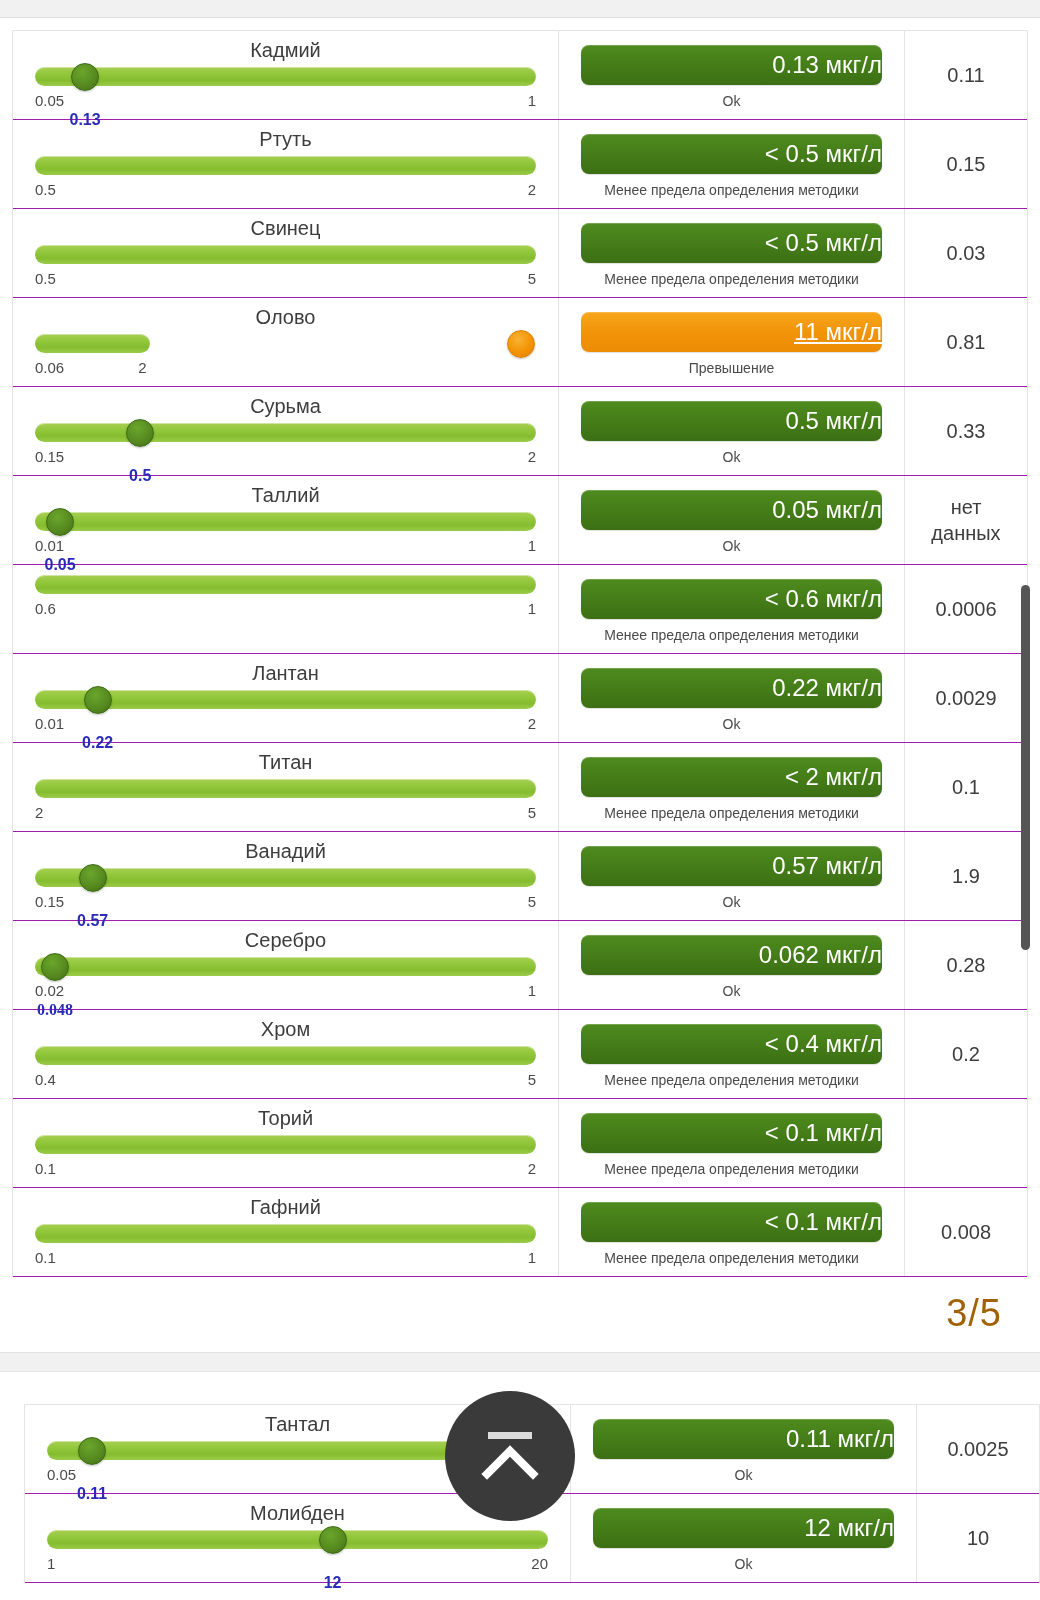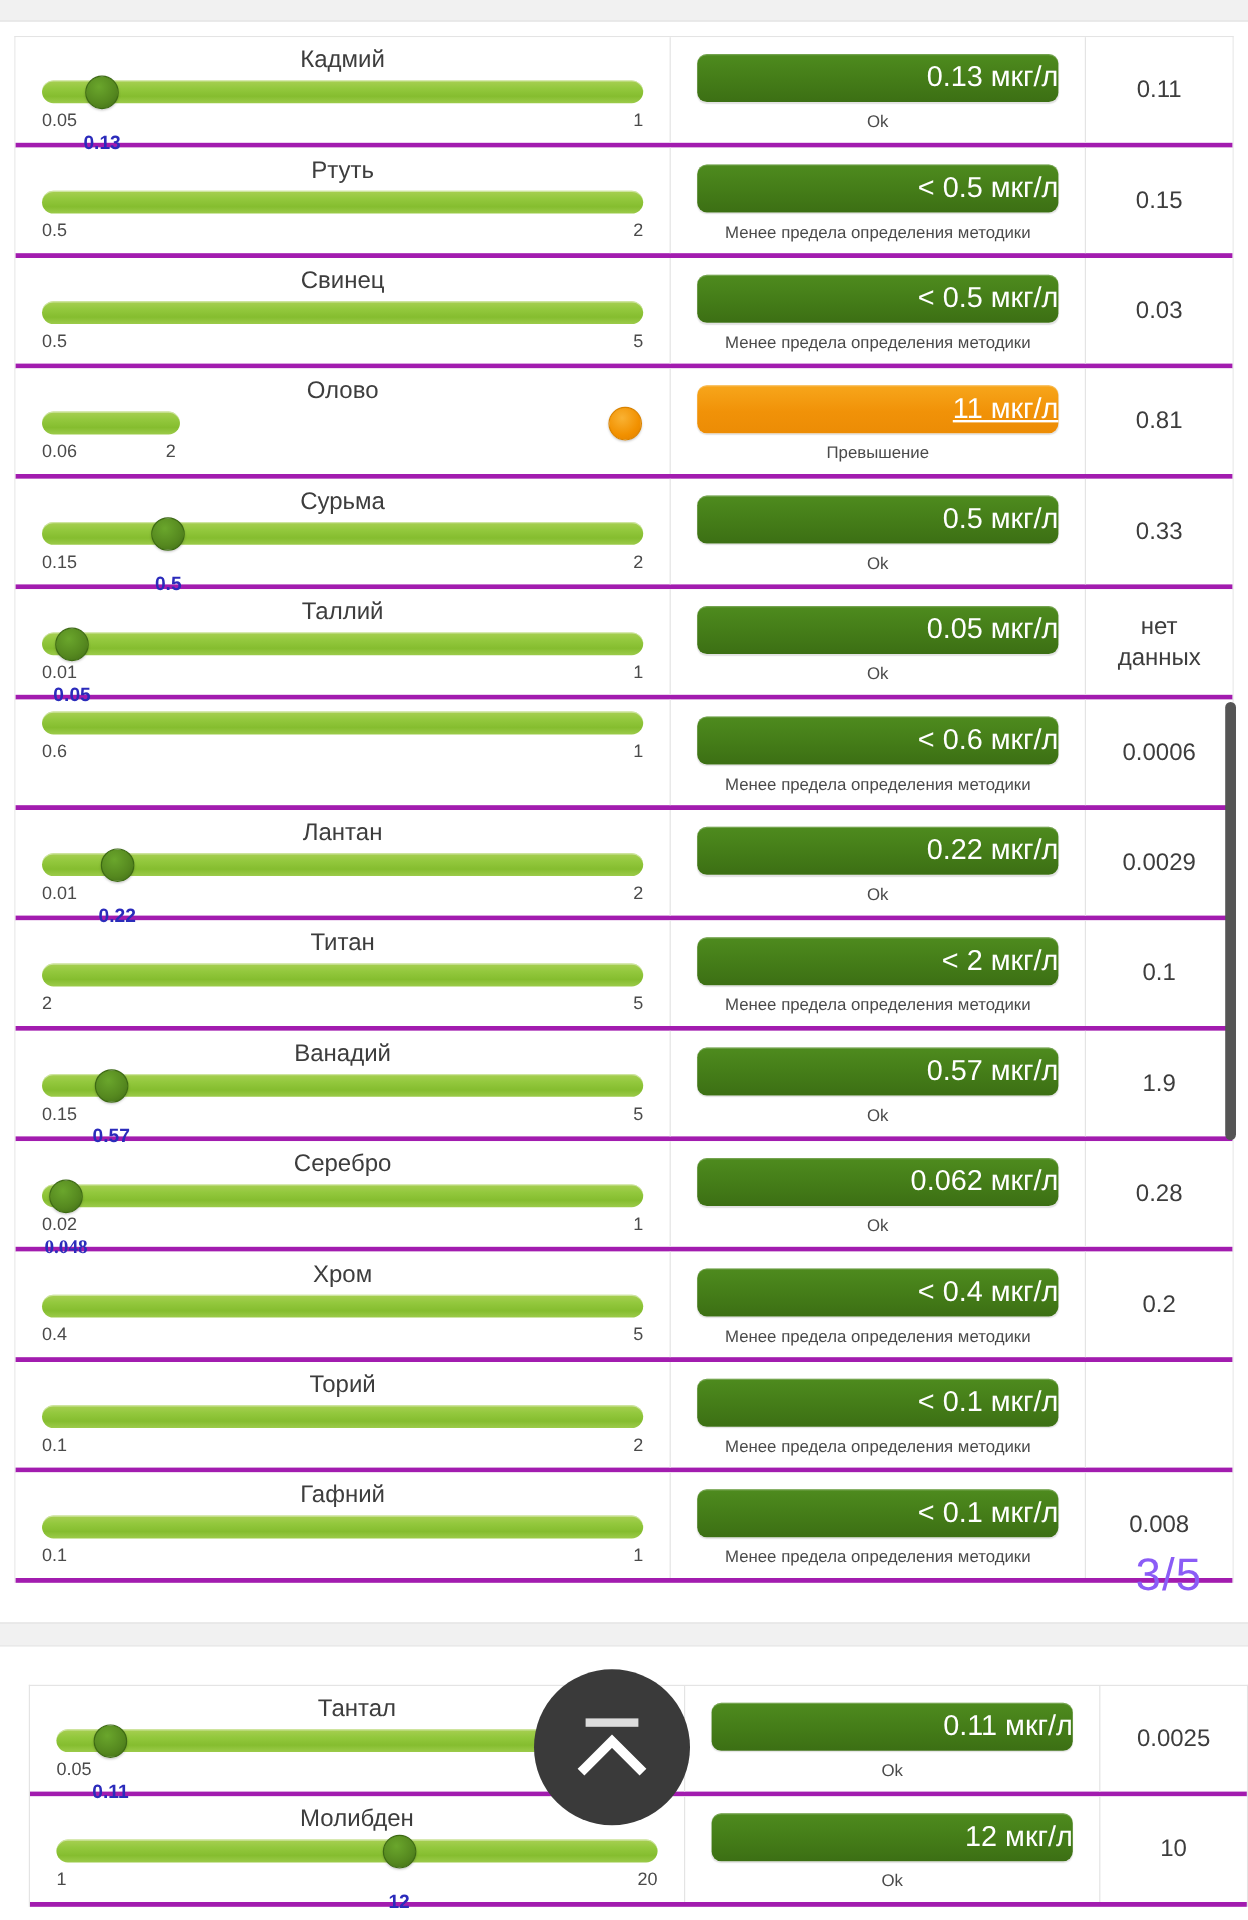--- a/index.html
+++ b/index.html
@@ -28,21 +28,21 @@
   
   .table-block {
     margin: 12px 12px 0 12px;
     border: 1px solid #e4e4e4;
     border-bottom: none;
     background: #fff;
   }
   .row {
     display: flex;
     align-items: stretch;
-    border-bottom: 4px solid #a21caf;
+    border-bottom: 1px solid #a21caf;
     min-height: 86px;
     background: #fff;
   }
 
   
   .c-slider {
     width: 546px;
     flex: 0 0 546px;
     border-right: 1px solid #e4e4e4;
     padding: 6px 22px 4px 22px;
@@ -171,21 +171,21 @@
     background: #555555;
     z-index: 40;
   }
 
   
   .page-indicator {
     position: absolute;
     right: 38px;
     top: 1292px;
     font-size: 38px;
-    color: #8b5cf6;
+    color: #a16207;
     letter-spacing: 1px;
     text-align: center;
   }
 
   
   .divider-band {
     position: absolute;
     left: 0;
     top: 1352px;
     width: 1040px;

